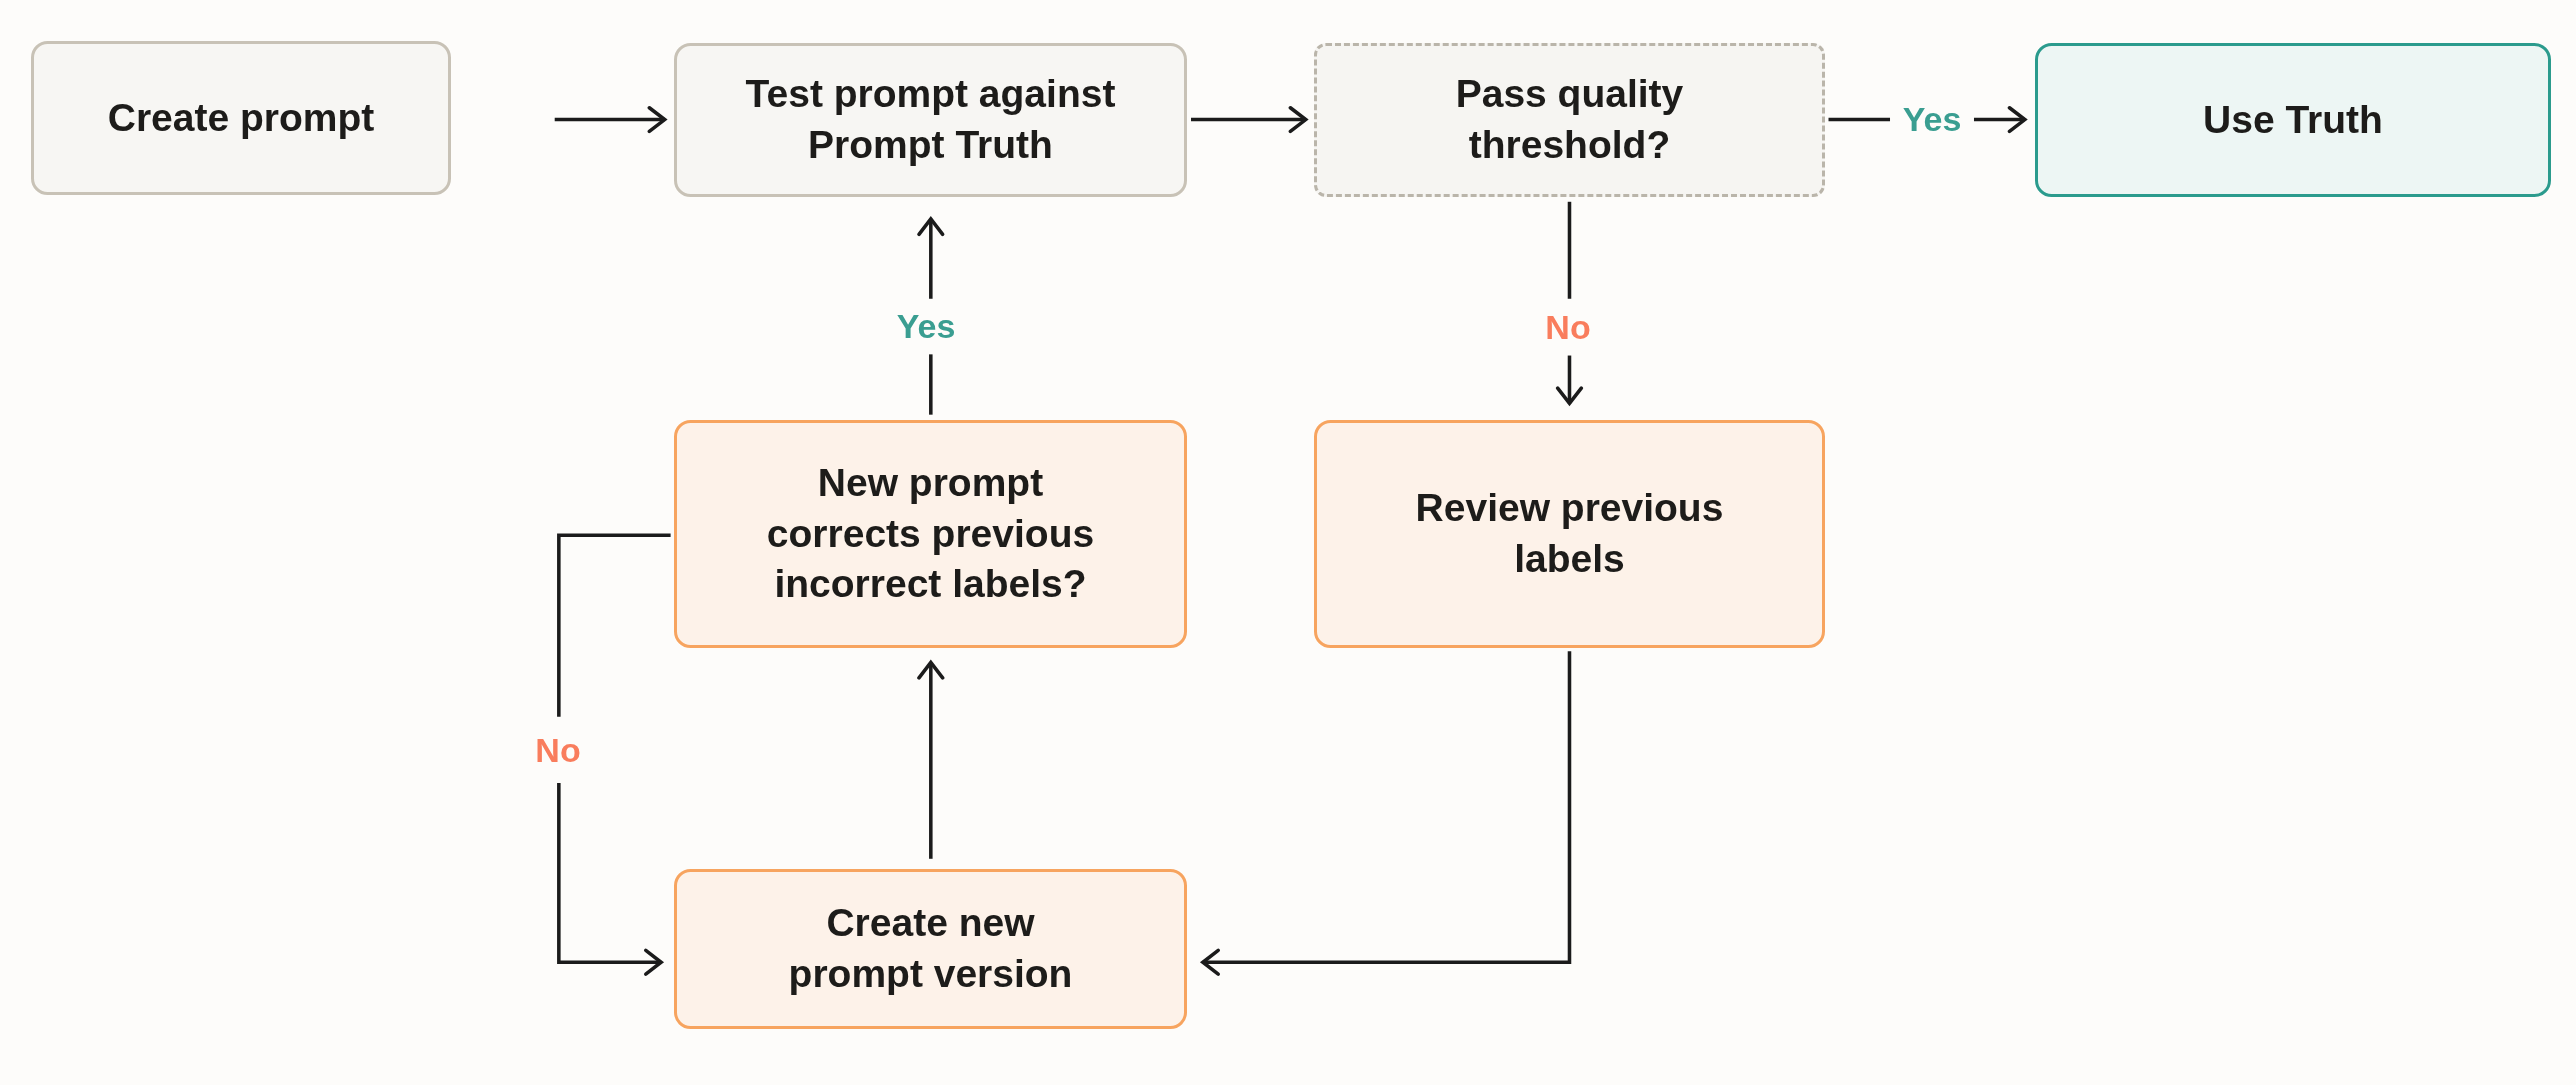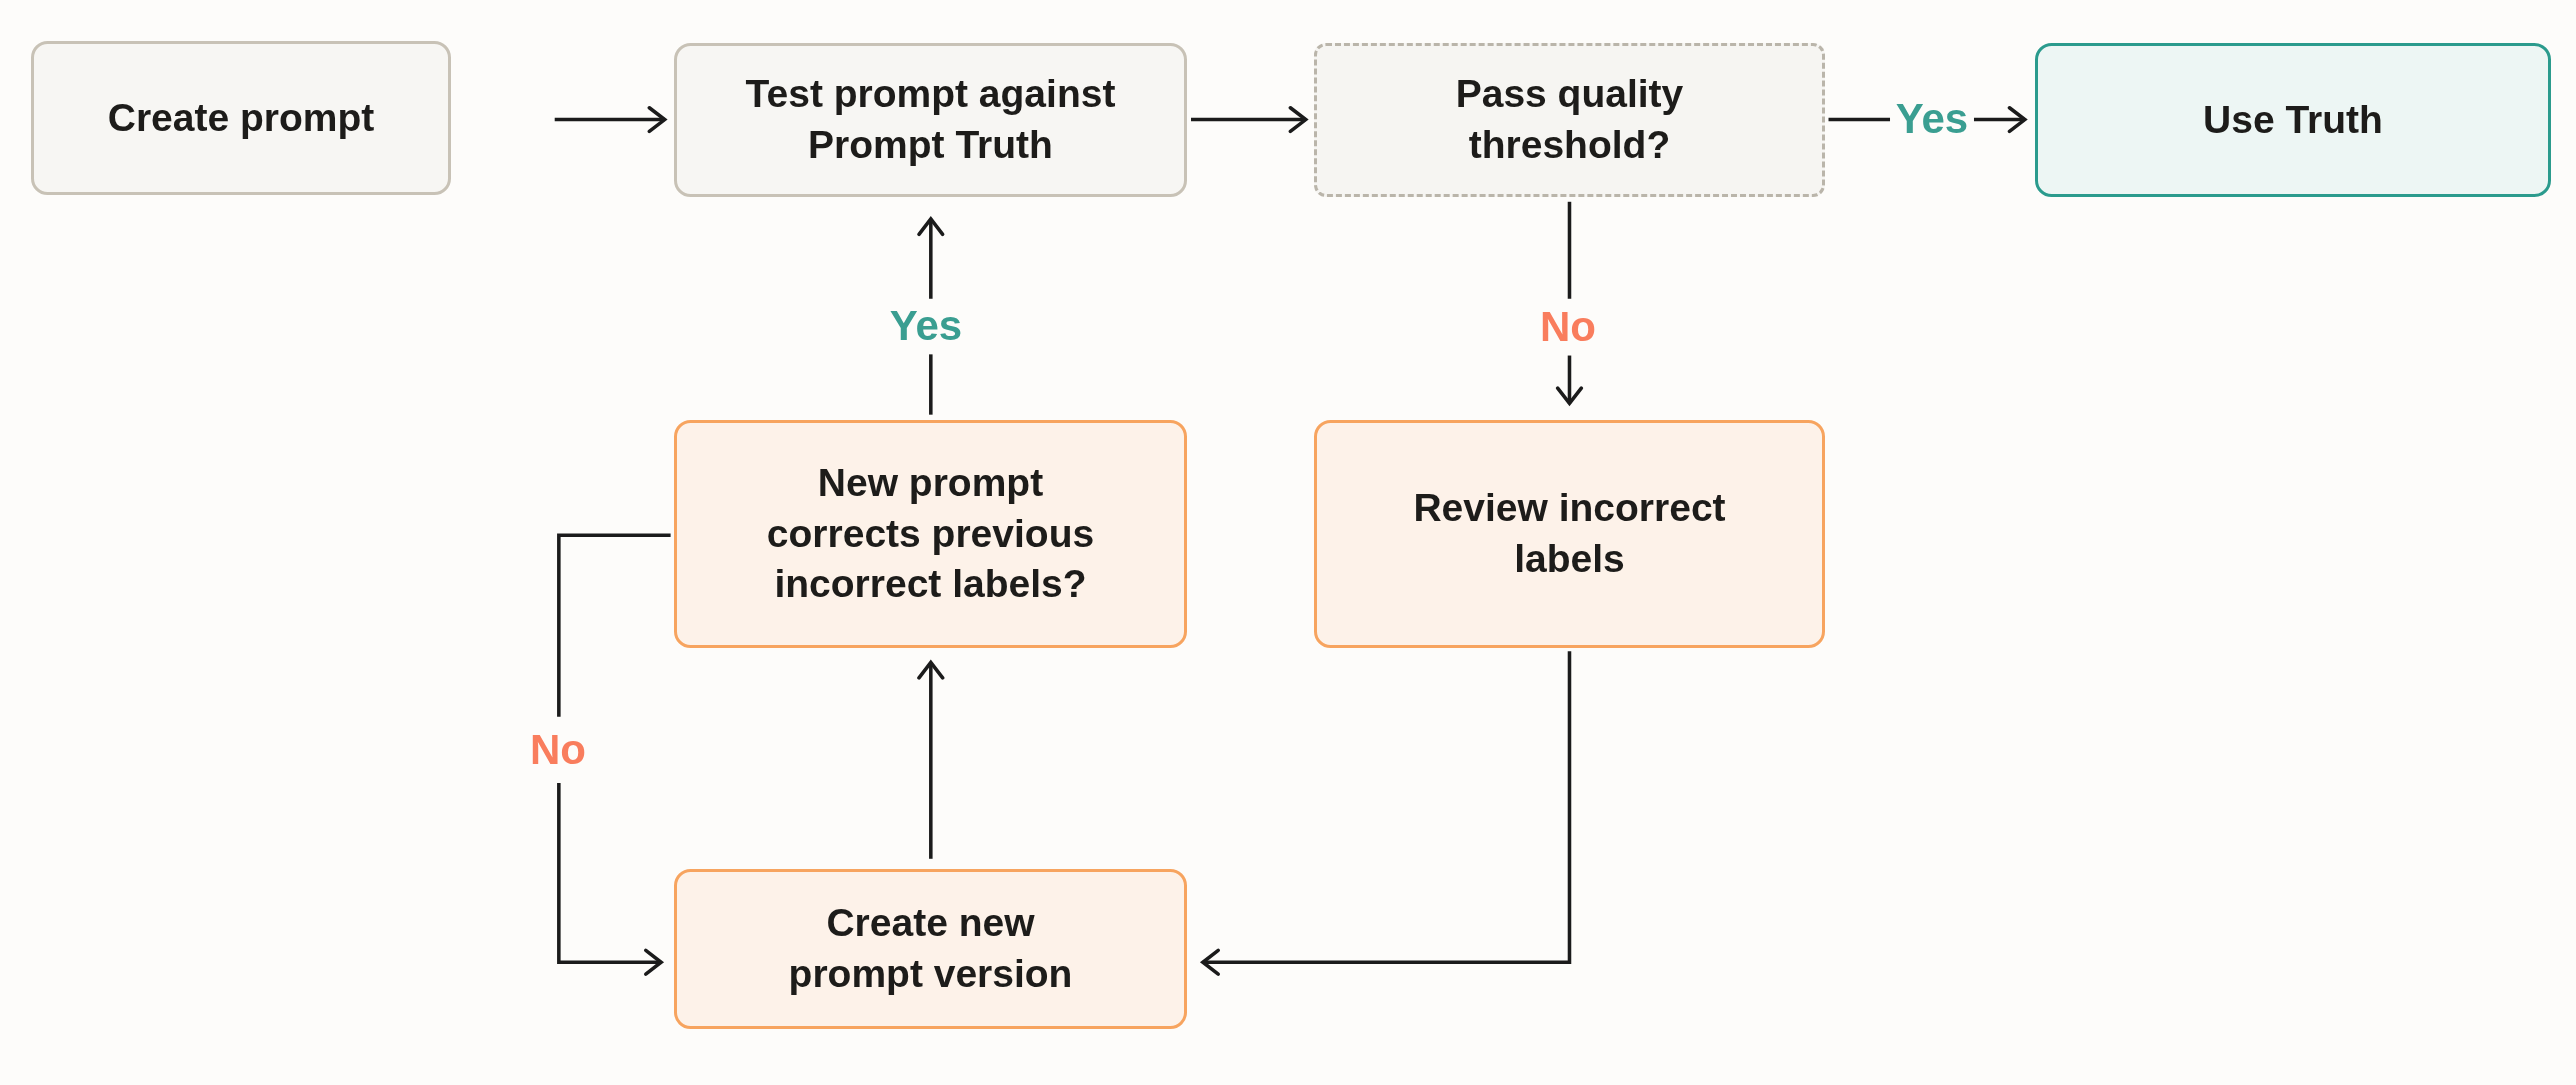--- a/index.html
+++ b/index.html
@@ -21,21 +21,21 @@
     display:flex; align-items:center; justify-content:center; text-align:center;
     font-size:39px; font-weight:700; line-height:1.3; color:var(--text);
     white-space:pre-line; border-radius:16.6px; padding:6px 18px;
   }
   .node.gray{border:3px solid var(--gray-border); background:var(--gray-fill);}
   .node.dashed{border:3px dashed var(--dashed-border); background:var(--dashed-fill); border-radius:12px;}
   .node.teal{border:3.5px solid var(--teal-border); background:var(--teal-fill);}
   .node.orange{border:3px solid var(--orange-border); background:var(--orange-fill);}
   .edge-label{
     position:absolute; transform:translate(-50%,-50%);
-    font-size:42px; font-weight:700; line-height:1;
+    font-size:34px; font-weight:700; line-height:1;
   }
   .edge-label.teal{color:var(--teal-text);}
   .edge-label.salmon{color:var(--salmon);}
 </style>
 </head>
 <body>
 
 <div id="canvas">
 
   <svg id="edges" viewBox="0 0 4356 1836" xmlns="http://www.w3.org/2000/svg">
@@ -74,21 +74,21 @@
 
   <div class="node dashed" style="left:1314px; top:43px;   width:511px; height:154px">Pass quality
 threshold?</div>
 
   <div class="node teal" style="left:2035px; top:43px;   width:516px; height:154px">Use Truth</div>
 
   <div class="node orange" style="left:674px; top:420px;  width:513px; height:228px">New prompt
 corrects previous
 incorrect labels?</div>
 
-  <div class="node orange" style="left:1314px; top:420px;  width:511px; height:228px">Review incorrect
+  <div class="node orange" style="left:1314px; top:420px;  width:511px; height:228px">Review previous
 labels</div>
 
   <div class="node orange" style="left:674px; top:869px; width:513px; height:160px">Create new
 prompt version</div>
 
   <div class="edge-label teal" style="left:1932px; top:119px">Yes</div>
 
   <div class="edge-label salmon" style="left:1568px; top:327px">No</div>
 
   <div class="edge-label teal" style="left:926px; top:326px">Yes</div>

